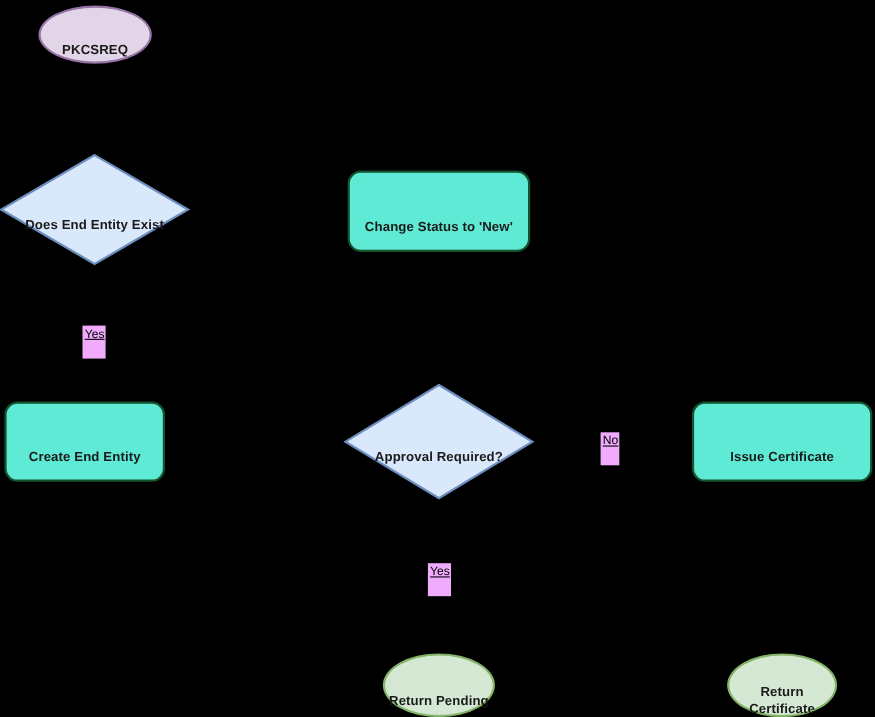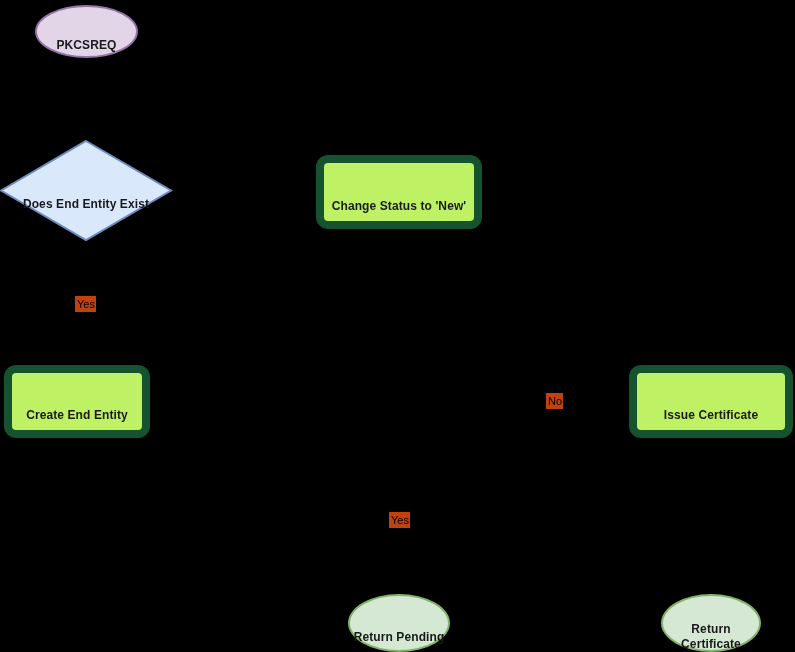--- a/index.html
+++ b/index.html
@@ -48,49 +48,50 @@
     background: #e1d5e7;
     border-color: #9673a6;
   }
   .ellipse.end {
     background: #d5e8d4;
     border-color: #82b366;
   }
 
   
   .process {
-    background: #bef264;
-    border: 8px solid #14532d;
+    background: #5eead4;
+    border: 2px solid #14532d;
     border-radius: 12px;
   }
 
   
   .decision {
     background: transparent;
     border: none;
   }
   .decision svg {
     position: absolute;
     left: 0;
     top: 0;
     width: 100%;
     height: 100%;
     z-index: 1;
   }
 
   
   .edge-label {
     position: absolute;
-    background: #c2410c;
+    background: #f0abfc;
     color: #000000;
     font-size: 11px;
     line-height: 14px;
-    padding: 1px 1px 1px 2px;
+    padding: 1px 1px 15px 2px;
     white-space: nowrap;
     z-index: 5;
+    text-decoration: underline;
   }
 </style>
 </head>
 <body>
 
 <div id="canvas">
 
   <div class="node ellipse start" style="left:35px; top:5px; width:103px; height:53px;">
     <span class="node-label">PKCSREQ</span>
   </div>
@@ -105,20 +106,26 @@
   <div class="node process" style="left:316px; top:155px; width:166px; height:74px;">
     <span class="node-label">Change Status to 'New'</span>
   </div>
 
   <div class="edge-label" style="left:75px; top:296px;">Yes</div>
 
   <div class="node process" style="left:4px; top:365px; width:146px; height:73px;">
     <span class="node-label">Create End Entity</span>
   </div>
 
+  <div class="node decision" style="left:312px; top:348px; width:174px; height:107px;">
+    <svg viewBox="0 0 174 107" preserveAspectRatio="none">
+      <polygon points="87,2 172,53.5 87,105 2,53.5" fill="#dae8fc" stroke="#6c8ebf" stroke-width="2" stroke-linejoin="miter"></polygon>
+    </svg>
+    <span class="node-label">Approval Required?</span>
+  </div>
 
   <div class="edge-label" style="left:546px; top:393px;">No</div>
 
   <div class="node process" style="left:629px; top:365px; width:164px; height:73px;">
     <span class="node-label">Issue Certificate</span>
   </div>
 
   <div class="edge-label" style="left:389px; top:512px;">Yes</div>
 
   <div class="node ellipse end" style="left:661px; top:594px; width:100px; height:58px;">

